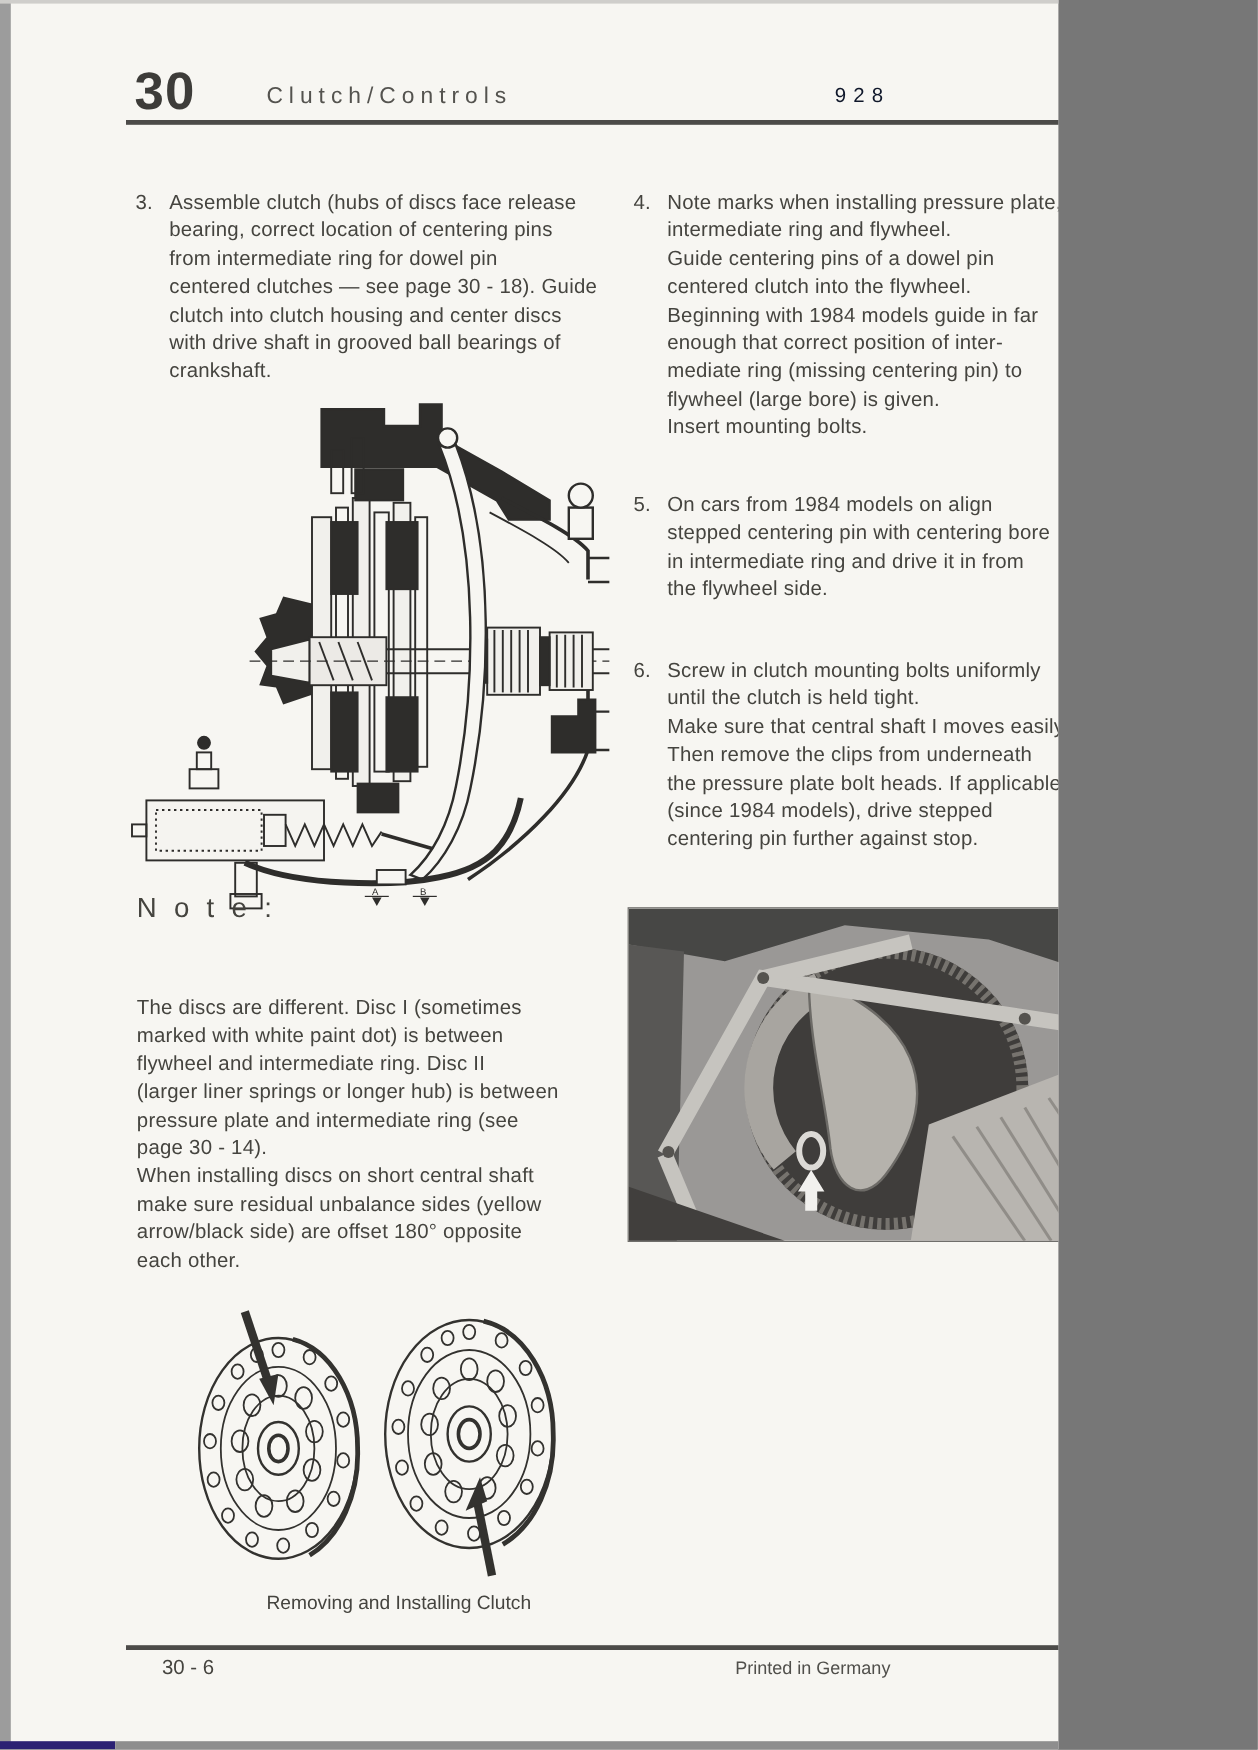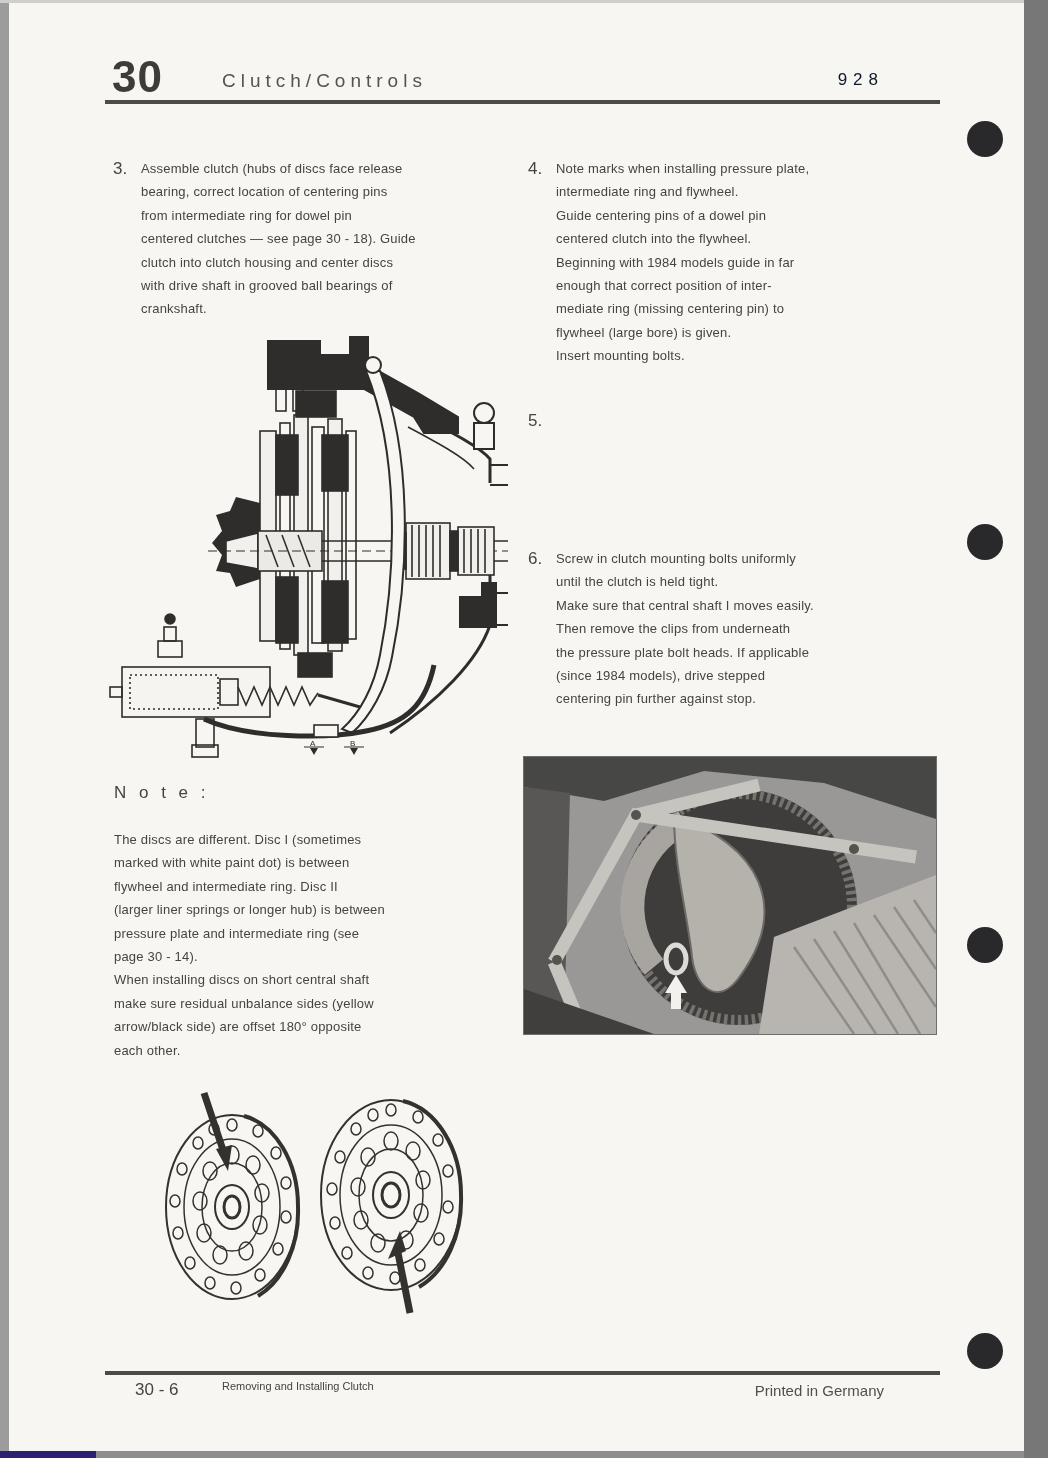--- a/index.html
+++ b/index.html
@@ -1,48 +1,48 @@
 <!DOCTYPE html>
 <html><head>
 <meta charset="utf-8">
 <style>
   html,body{margin:0;padding:0;background:#777;}
   .page{
-    position:relative;width:1024px;height:1458px;background:#f7f6f2;
+    position:relative;width:882px;height:1458px;background:#f7f6f2;
     overflow:hidden;font-family:"Liberation Sans",sans-serif;color:#45443f;
   }
   .edge-left{position:absolute;left:0;top:0;width:9px;height:1458px;background:#9c9c9c;}
   .edge-top{position:absolute;left:0;top:0;width:1048px;height:3px;background:#cfcecb;}
   .bar-navy{position:absolute;left:0;bottom:0;width:96px;height:7px;background:#2b2173;}
   .bar-gray{position:absolute;left:96px;bottom:0;width:952px;height:7px;background:#8e8e8e;}
 
   .chapter{position:absolute;left:112px;top:52px;font-size:44px;font-weight:bold;
     color:#3d3c39;letter-spacing:1px;}
   .htitle{position:absolute;left:222px;top:70px;font-size:19px;color:#54534f;
     letter-spacing:5px;font-weight:normal;}
   .hmodel{position:absolute;right:140px;top:70px;font-size:17px;color:#0f172a;letter-spacing:6px;}
   .rule{position:absolute;left:105px;width:835px;height:4px;background:#4c4b49;}
   .rule-top{top:100px;}
   .rule-bottom{top:1371px;}
 
   .step{position:absolute;display:flex;}
   .num{flex:none;width:28px;font-size:17px;line-height:23.4px;}
-  .txt{white-space:pre-line;font-size:13px;line-height:23.4px;letter-spacing:0.2px;}
-
-  .note-head{position:absolute;left:114px;top:783px;font-size:17px;letter-spacing:4px;}
+  .txt{white-space:pre-line;font-size:17px;line-height:23.4px;letter-spacing:0.2px;}
+
+  .note-head{position:absolute;left:114px;top:743px;font-size:23px;letter-spacing:4px;}
   .note-body{position:absolute;left:114px;top:828px;width:430px;}
 
   .fig{position:absolute;}
   .photo{border:1px solid #6f6e6b;}
 
   .dot{position:absolute;left:967px;width:36px;height:36px;border-radius:50%;background:#29282a;}
   .dot1{top:121px;} .dot2{top:524px;} .dot3{top:927px;} .dot4{top:1333px;}
 
   .f-pageref{position:absolute;left:114px;top:1380px;font-size:17px;margin-left:21px;}
-  .f-title{position:absolute;left:222px;top:1380px;font-size:11px;}
+  .f-title{position:absolute;left:222px;top:1328px;font-size:16px;}
   .f-printed{position:absolute;right:140px;top:1382px;font-size:15px;color:#504f4b;margin-left:48px;}
 </style>
 </head>
 <body>
 
 <div class="page">
   <div class="edge-left"></div>
   <div class="edge-top"></div>
 
   <div class="chapter">30</div>
@@ -68,20 +68,24 @@
 Guide centering pins of a dowel pin
 centered clutch into the flywheel.
 Beginning with 1984 models guide in far
 enough that correct position of inter-
 mediate ring (missing centering pin) to
 flywheel (large bore) is given.
 Insert mounting bolts.</span>
   </div>
   <div class="step" style="left:528px;top:409px;width:420px;">
     <span class="num">5.</span>
+    <span class="txt">On cars from 1984 models on align
+stepped centering pin with centering bore
+in intermediate ring and drive it in from
+the flywheel side.</span>
   </div>
   <div class="step" style="left:528px;top:547px;width:420px;">
     <span class="num">6.</span>
     <span class="txt">Screw in clutch mounting bolts uniformly
 until the clutch is held tight.
 Make sure that central shaft I moves easily.
 Then remove the clips from underneath
 the pressure plate bolt heads. If applicable
 (since 1984 models), drive stepped
 centering pin further against stop.</span>

